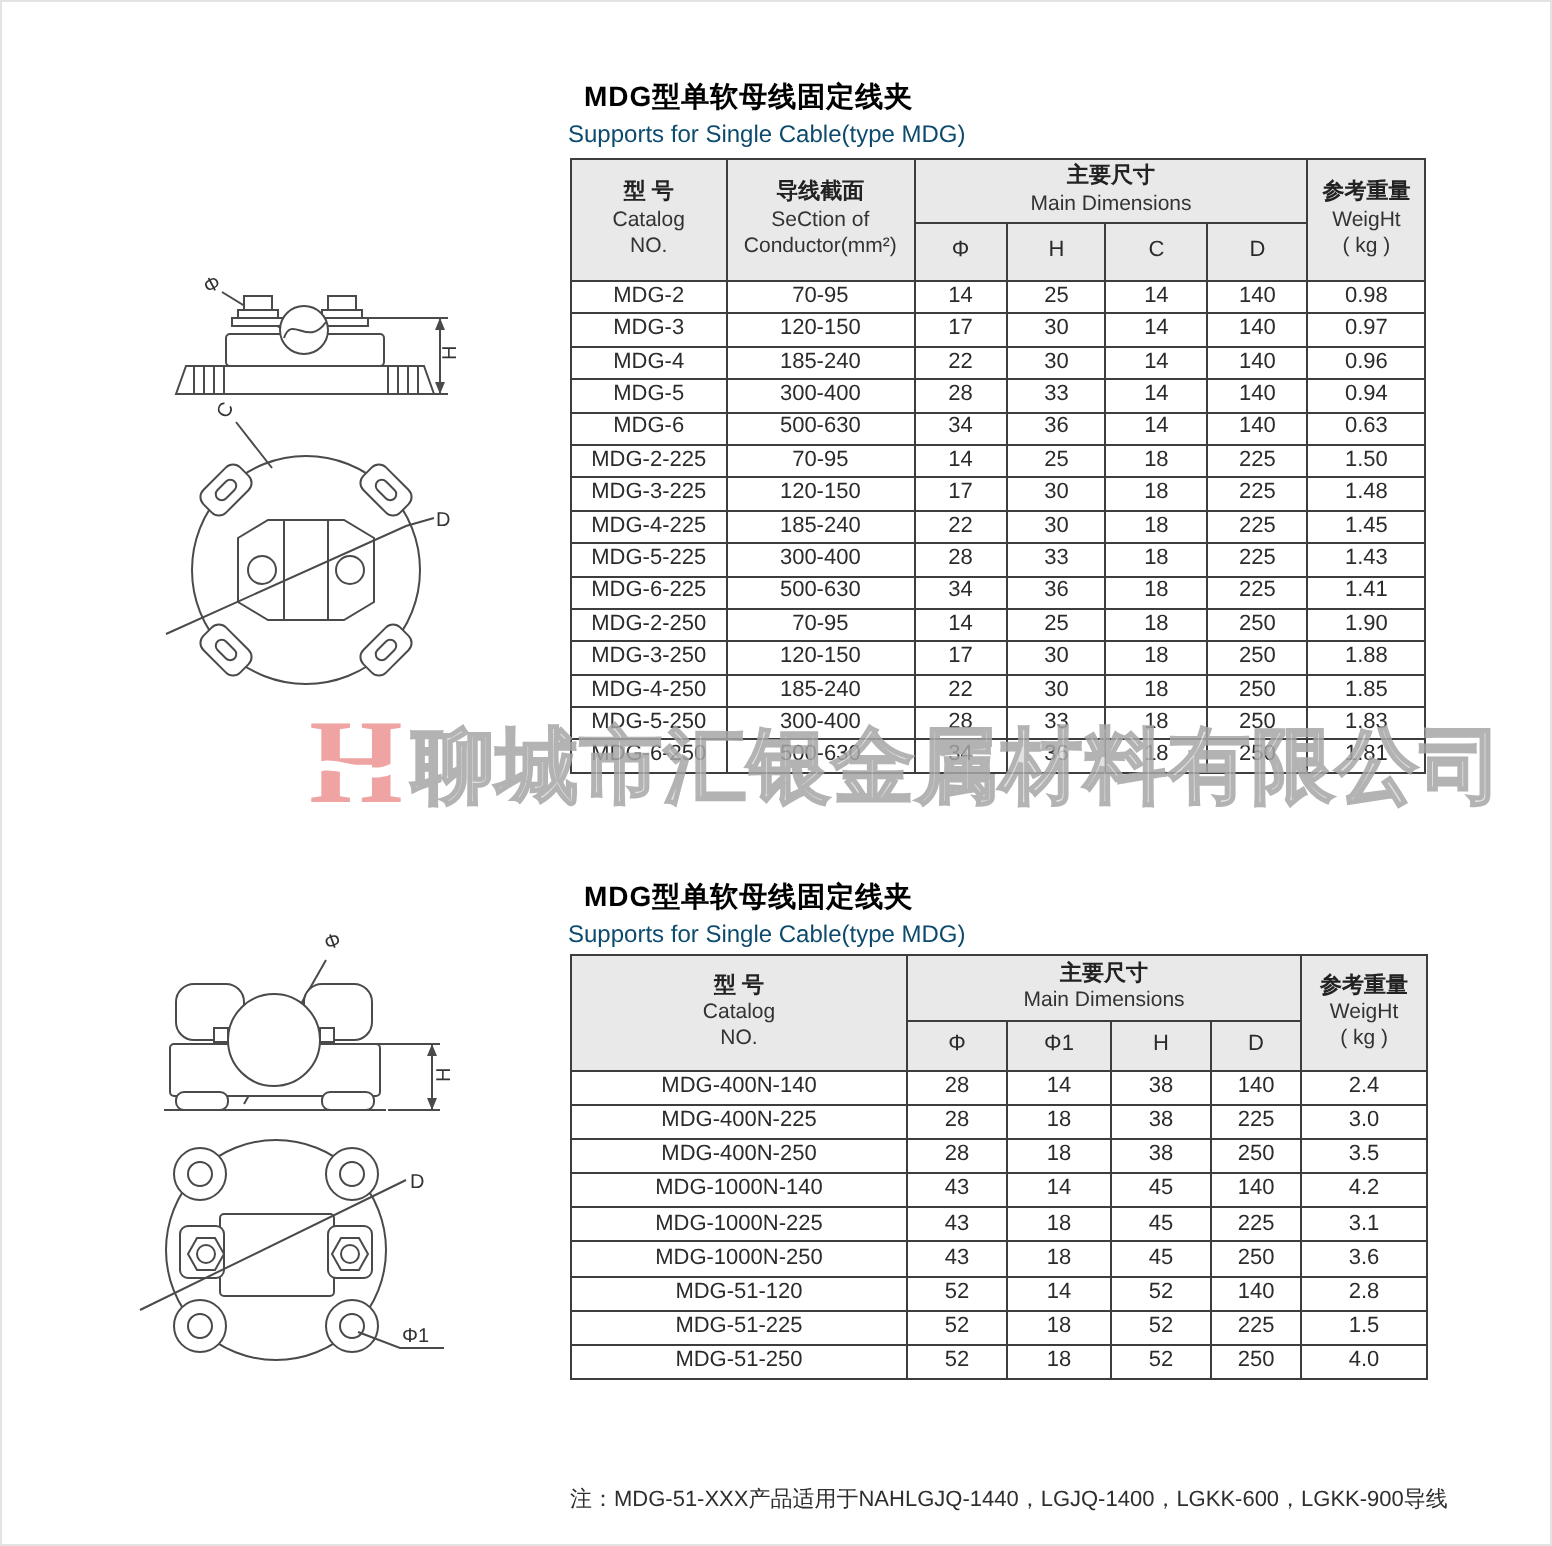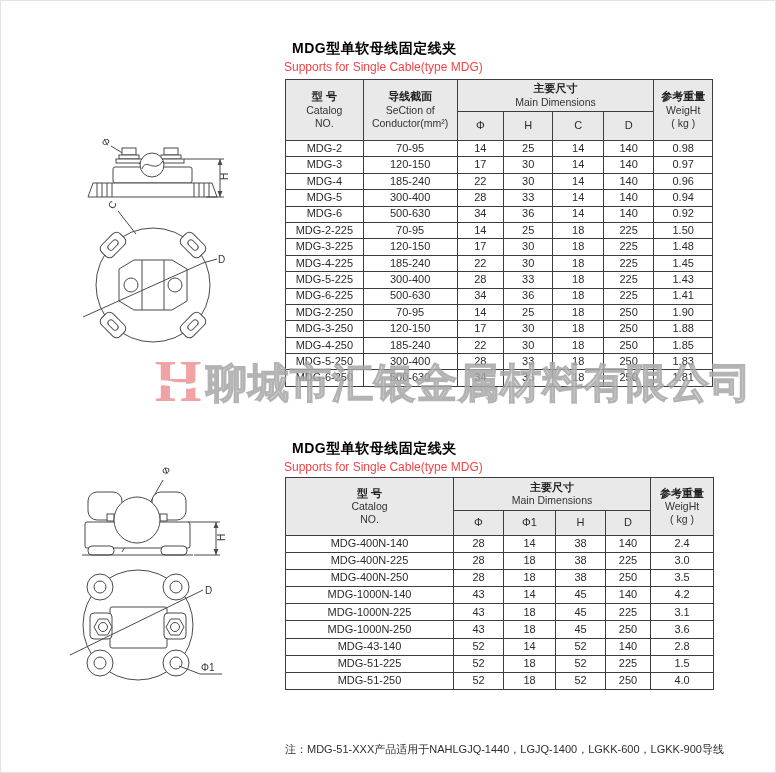--- a/index.html
+++ b/index.html
@@ -6,21 +6,21 @@
   body{
     width:776px;height:773px;position:relative;background:#ffffff;
     font-family:"Liberation Sans","DejaVu Sans",sans-serif;
     overflow:hidden;
     box-shadow:inset 0 0 0 1px #e3e3e3;
   }
   .abs{position:absolute;}
 
   
   .sec-title{font-size:14px;font-weight:bold;color:#000000;letter-spacing:0.5px;text-align:right;}
-  .sec-sub{font-size:12px;color:#ef4444;}
+  .sec-sub{font-size:12px;color:#0c4a6e;}
 
   
   .spec-table{border-collapse:collapse;table-layout:fixed;width:428px;}
   .spec-table th,.spec-table td{
     border:1px solid #3d3d3d;text-align:center;vertical-align:middle;
     font-size:11px;color:#2b2b2b;padding:0;line-height:1.25;
     overflow:hidden;white-space:nowrap;
   }
   .spec-table th{background:#e9e9e9;font-weight:normal;}
   .zh{font-weight:bold;font-size:11px;color:#222;}
@@ -134,21 +134,21 @@
         <td>140</td>
         <td>0.94</td>
       </tr>
       <tr>
         <td>MDG-6</td>
         <td>500-630</td>
         <td>34</td>
         <td>36</td>
         <td>14</td>
         <td>140</td>
-        <td>0.92</td>
+        <td>0.63</td>
       </tr>
       <tr>
         <td>MDG-2-225</td>
         <td>70-95</td>
         <td>14</td>
         <td>25</td>
         <td>18</td>
         <td>225</td>
         <td>1.50</td>
       </tr>
@@ -397,21 +397,21 @@
       </tr>
       <tr>
         <td>MDG-1000N-250</td>
         <td>43</td>
         <td>18</td>
         <td>45</td>
         <td>250</td>
         <td>3.6</td>
       </tr>
       <tr>
-        <td>MDG-43-140</td>
+        <td>MDG-51-120</td>
         <td>52</td>
         <td>14</td>
         <td>52</td>
         <td>140</td>
         <td>2.8</td>
       </tr>
       <tr>
         <td>MDG-51-225</td>
         <td>52</td>
         <td>18</td>

